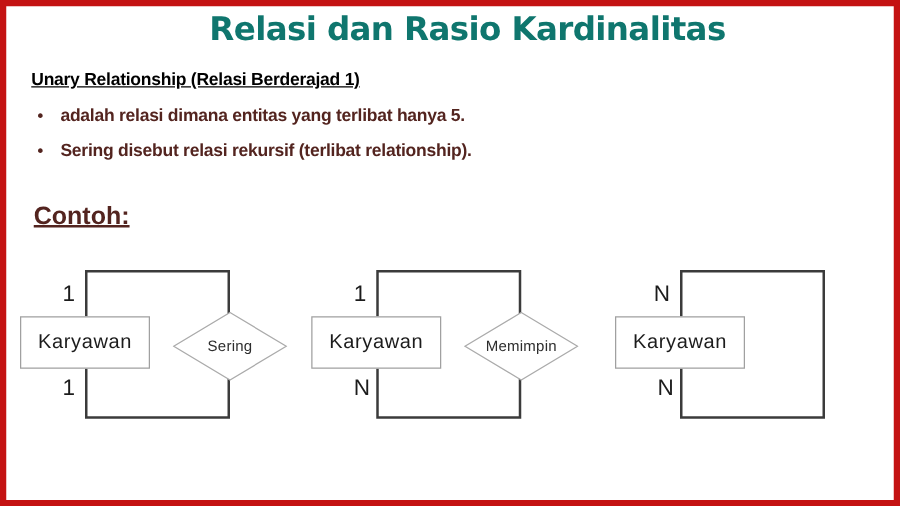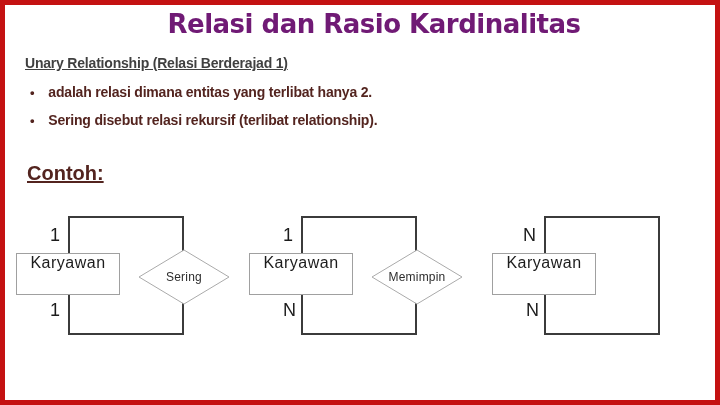--- a/index.html
+++ b/index.html
@@ -9,26 +9,26 @@
     font-family:"Liberation Sans",sans-serif;
   }
   .frame{
     position:absolute;inset:0;border:5px solid #c41212;z-index:20;pointer-events:none;
   }
   .title{
     position:absolute;top:9px;left:28px;right:0;margin:0;
     text-align:center;
     font-family:"DejaVu Sans","Liberation Sans",sans-serif;
     font-size:26px;font-weight:600;letter-spacing:-0.5px;
-    color:#701a75;
+    color:#0f766e;
   }
   .heading{
     position:absolute;left:25px;top:55px;
     font-size:14px;font-weight:700;letter-spacing:-0.2px;
-    color:#404040;text-decoration:underline;
+    color:#000000;text-decoration:underline;
   }
   .bullet{
     position:absolute;left:30px;display:flex;gap:14px;
     font-size:14px;font-weight:700;letter-spacing:-0.2px;
     color:#53241f;
   }
   .b1{top:84px}
   .b2{top:112px}
   .dot{font-size:13px;line-height:1.4;}
   .contoh{
@@ -38,21 +38,21 @@
   }
   .diagram{position:absolute;top:210px;width:232px;height:132px;}
   .d0{left:8px}.d1{left:241px}.d2{left:484px}
   .loop{
     position:absolute;left:60px;top:6px;width:116px;height:119px;
     border:2px solid #3b3b3b;box-sizing:border-box;background:transparent;
   }
   .entity{
     position:absolute;left:8px;top:43px;width:104px;height:42px;
     background:#fff;border:1px solid #a0a0a0;box-sizing:border-box;
-    display:flex;justify-content:center;
+    display:flex;align-items:center;justify-content:center;
     font-size:16px;letter-spacing:0.5px;color:#1c1c1c;
   }
   .card{position:absolute;font-size:18px;color:#1c1c1c;}
   .card.top{left:18px;top:15px;width:34px;text-align:right;}
   .card.bottom{left:42px;top:90px;}
   .diamond{position:absolute;left:130px;top:39px;width:92px;height:56px;}
   .dshape{position:absolute;left:0;top:0;}
   .dshape polygon{fill:#ffffff;stroke:#ababab;stroke-width:1;}
   .dlabel{
     position:absolute;inset:0;
@@ -66,21 +66,21 @@
 
 <div>
   <div class="frame"></div>
 
   <h1 class="title">Relasi dan Rasio Kardinalitas</h1>
 
   <div class="heading">Unary Relationship (Relasi Berderajad 1)</div>
 
   <div class="bullet b1">
     <span class="dot">•</span>
-    <span>adalah relasi dimana entitas yang terlibat hanya 2.</span>
+    <span>adalah relasi dimana entitas yang terlibat hanya 5.</span>
   </div>
   <div class="bullet b2">
     <span class="dot">•</span>
     <span>Sering disebut relasi rekursif (terlibat relationship).</span>
   </div>
 
   <div class="contoh">Contoh:</div>
 
   <div class="diagram d0">
     <div class="loop"></div>

